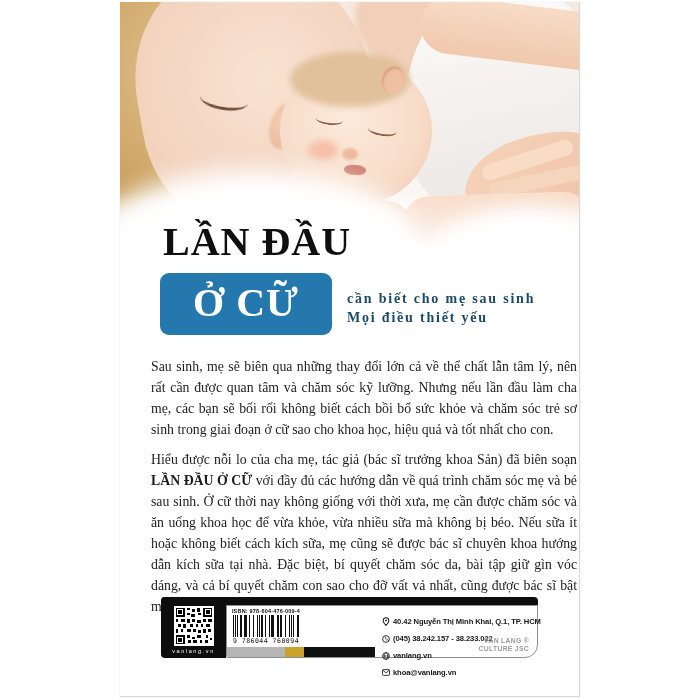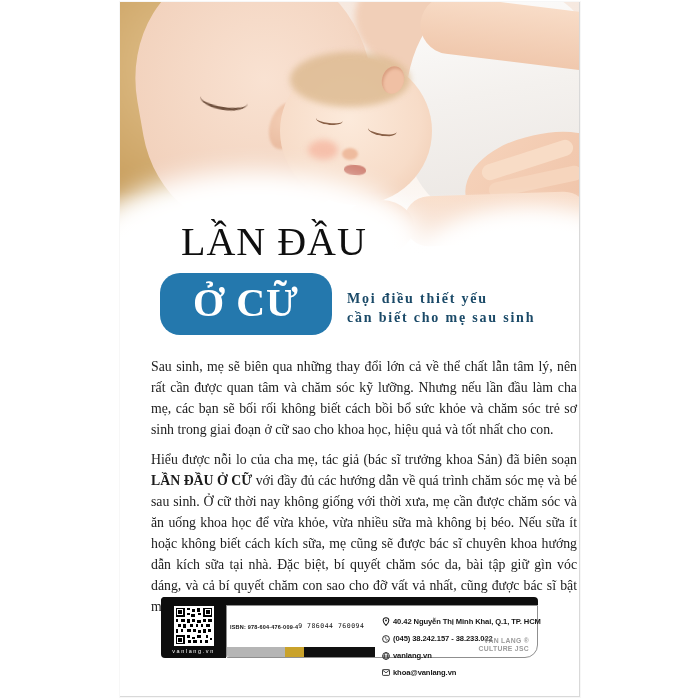--- a/index.html
+++ b/index.html
@@ -62,27 +62,27 @@
   .baby-forearm { left:284px; top:192px; width:185px; height:50px; border-radius:26px;
     background:linear-gradient(180deg,#f9ddc9,#f1c9ae); transform:rotate(-2deg); }
   .bedding-l { left:-30px; top:168px; width:330px; height:150px; border-radius:50%;
     background:#ffffff; filter:blur(12px); }
   .bedding-r { left:300px; top:205px; width:220px; height:120px; border-radius:50%;
     background:#ffffff; filter:blur(10px); }
   .photo-fade { left:0; bottom:0; width:460px; height:75px;
     background:linear-gradient(180deg, rgba(255,255,255,0) 0%, #ffffff 85%); }
   
   .title-main {
-    position:absolute; left:61px; top:218px; width:260px;
-    font-family:"Liberation Serif", serif; font-weight:normal; font-size:40px;
+    position:absolute; left:43px; top:218px; width:260px;
+    font-family:"Liberation Serif", serif; font-weight:bold; font-size:40px;
     letter-spacing:1px; color:#0f0f0f; line-height:1.1;
   }
   .title-box {
     position:absolute; left:40px; top:271px; width:172px; height:62px;
-    background:var(--accent-blue); border-radius:20px;
+    background:var(--accent-blue); border-radius:9px;
     display:flex; align-items:center; justify-content:center;
   }
   .title-box-text {
     font-family:"Liberation Serif", serif; font-weight:bold; font-size:40px;
     color:#ffffff; letter-spacing:1px; padding-bottom:3px;
   }
   .subtitle {
     position:absolute; left:227px; top:287px; width:230px;
     font-family:"Liberation Serif", serif; font-weight:bold; font-size:14px;
     letter-spacing:1.8px; line-height:19px; color:var(--subtitle-blue);
@@ -100,21 +100,21 @@
   .bar-strip { position:absolute; left:0; top:0; width:377px; height:8px;
     background:#0d0d0d; border-radius:4px 4px 0 0; }
   .qr-block { position:absolute; left:0; top:0; width:65px; height:61px;
     background:#0d0d0d; border-radius:4px 0 0 4px;
     display:flex; flex-direction:column; align-items:center; }
   .qr-code { margin-top:9px; width:40px; height:40px; background:#ffffff; padding:2px; }
   .qr-caption { margin-top:2px; color:#ffffff; font-size:5.5px; letter-spacing:1.6px; }
   .panel { position:absolute; left:65px; top:8px; width:312px; height:53px;
     background:#ffffff; border:1px solid #8f8f8f; border-radius:0 0 13px 2px; }
   .barcodes { position:absolute; left:2px; top:1px; width:146px; height:38px; display:flex; }
-  .barcode { width:72px; margin:0 1px; display:flex; align-items:center; }
+  .barcode { width:72px; margin:0 1px; display:flex; flex-direction:column; align-items:center; }
   .barcode-label { font-size:5.5px; font-weight:bold; color:#111; letter-spacing:.2px;
     white-space:nowrap; margin-top:1px; }
   .bars { width:66px; height:22px; margin-top:1px; background-color:#fff;
     background-image:
       repeating-linear-gradient(90deg,#111 0 1.5px,transparent 1.5px 4px),
       repeating-linear-gradient(90deg,#111 0 1px,transparent 1px 6.5px),
       repeating-linear-gradient(90deg,transparent 0 2px,#111 2px 3px,transparent 3px 9px); }
   .barcode-digits { font-family:"DejaVu Sans Mono", monospace; font-size:6.5px;
     color:#111; letter-spacing:.5px; margin-top:.5px; white-space:nowrap; }
   .color-strip { position:absolute; left:0; bottom:0; width:148px; height:10px;
@@ -158,22 +158,22 @@
       <div class="bedding-l"></div>
       <div class="bedding-r"></div>
       <div class="photo-fade"></div>
     </div>
 
     <div class="title-main">LẦN ĐẦU</div>
     <div class="title-box">
       <span class="title-box-text">Ở CỮ</span>
     </div>
     <div class="subtitle">
+      <div>cần biết cho mẹ sau sinh</div>
       <div>Mọi điều thiết yếu</div>
-      <div>cần biết cho mẹ sau sinh</div>
     </div>
 
     <div class="body-text">
       <p>Sau sinh, mẹ sẽ biên qua những thay đổi lớn cả về thể chất lẫn tâm lý, nên rất cần được quan tâm và chăm sóc kỹ lưỡng. Nhưng nếu lần đầu làm cha mẹ, các bạn sẽ bối rối không biết cách bồi bổ sức khỏe và chăm sóc trẻ sơ sinh trong giai đoạn ở cữ sao cho khoa học, hiệu quả và tốt nhất cho con.</p>
       <p><span>Hiểu được nỗi lo của cha mẹ, tác giả (bác sĩ trưởng khoa Sản) đã biên soạn </span><span class="inline-bold">LẦN ĐẦU Ở CỮ</span><span> với đầy đủ các hướng dẫn về quá trình chăm sóc mẹ và bé sau sinh. Ở cữ thời nay không giống với thời xưa, mẹ cần được chăm sóc và ăn uống khoa học để vừa khỏe, vừa nhiều sữa mà không bị béo. Nếu sữa ít hoặc không biết cách kích sữa, mẹ cũng sẽ được bác sĩ chuyên khoa hướng dẫn kích sữa tại nhà. Đặc biệt, bí quyết chăm sóc da, bài tập giữ gìn vóc dáng, và cả bí quyết chăm con sao cho đỡ vất vả nhất, cũng được bác sĩ bật mí trong cuốn sách này.</span></p>
     </div>
 
     <div class="footer-bar">
       <div class="bar-strip"></div>
 

